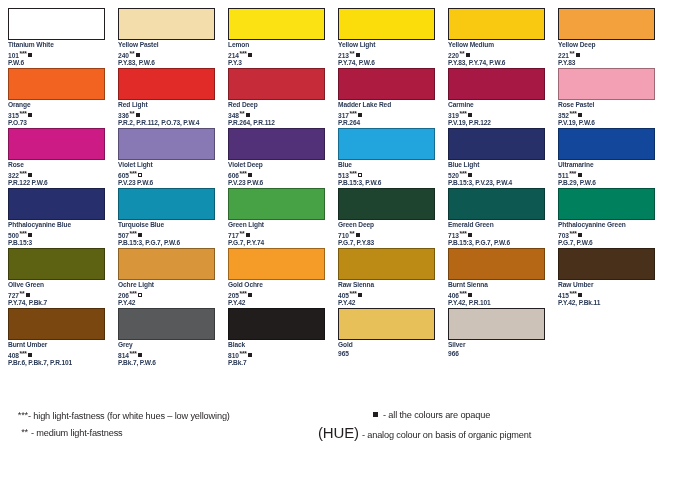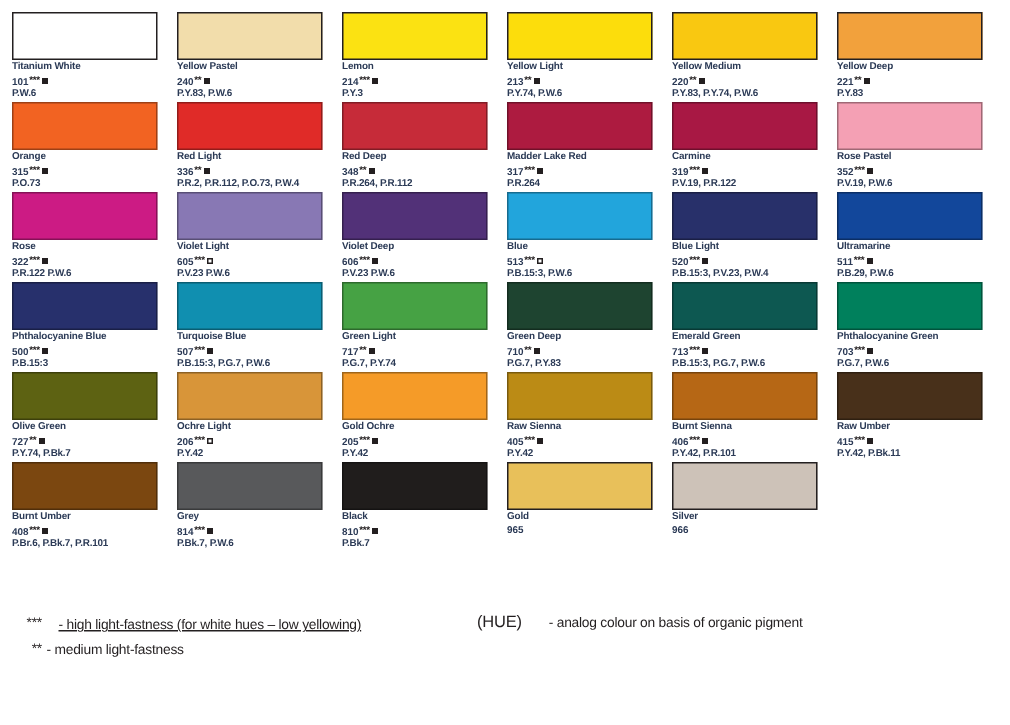--- a/index.html
+++ b/index.html
@@ -141,21 +141,21 @@
   .legend-sq {
     display: inline-block;
     width: 5px;
     height: 5px;
     background: #231f20;
     margin-right: 2px;
     vertical-align: 1px;
   }
   .legend-right .legend-line { padding-left: 0; }
   .legend-hue {
-    font-size: 11px;
+    font-size: 15px;
   }
 </style>
 </head>
 <body>
 
 <div id="chart">
     <div class="swatch-row">
       <div class="swatch-cell">
         <div class="swatch-chip" style="background: rgb(255, 255, 255);"></div>
         <div class="swatch-meta">
@@ -444,20 +444,21 @@
           <span class="sw-line2"><span class="sw-code">966</span></span>
         </div>
       </div>
       <div class="swatch-cell"></div>
     </div>
   </div>
 
 <div id="legend">
   <div class="legend-grid">
     <div class="legend-left">
-        <div class="legend-line"><span class="stars">***</span><span style="margin-left: 11px; text-decoration: underline;">- high light-fastness (for white hues – low yellowing)</span></div>
+        <div class="legend-line"><span class="stars">***</span><span style="margin-left: 0;">- high light-fastness (for white hues – low yellowing)</span></div>
         <div class="legend-line"><span class="stars">**</span><span style="margin-left: 3px;">- medium light-fastness</span></div>
       </div>
     <div class="legend-right">
-        <div class="legend-line" style="padding-left: 0px;"><span class="legend-hue">(HUE)</span><span style="margin-left: 18px;">- analog colour on basis of organic pigment</span></div>
+        <div class="legend-line" style="padding-left: 55px;"><span class="legend-sq"></span><span style="margin-left: 3px;">- all the colours are opaque</span></div>
+        <div class="legend-line" style="padding-left: 0px;"><span class="legend-hue">(HUE)</span><span style="margin-left: 3px;">- analog colour on basis of organic pigment</span></div>
       </div>
   </div>
 </div>
 
 </body></html>

